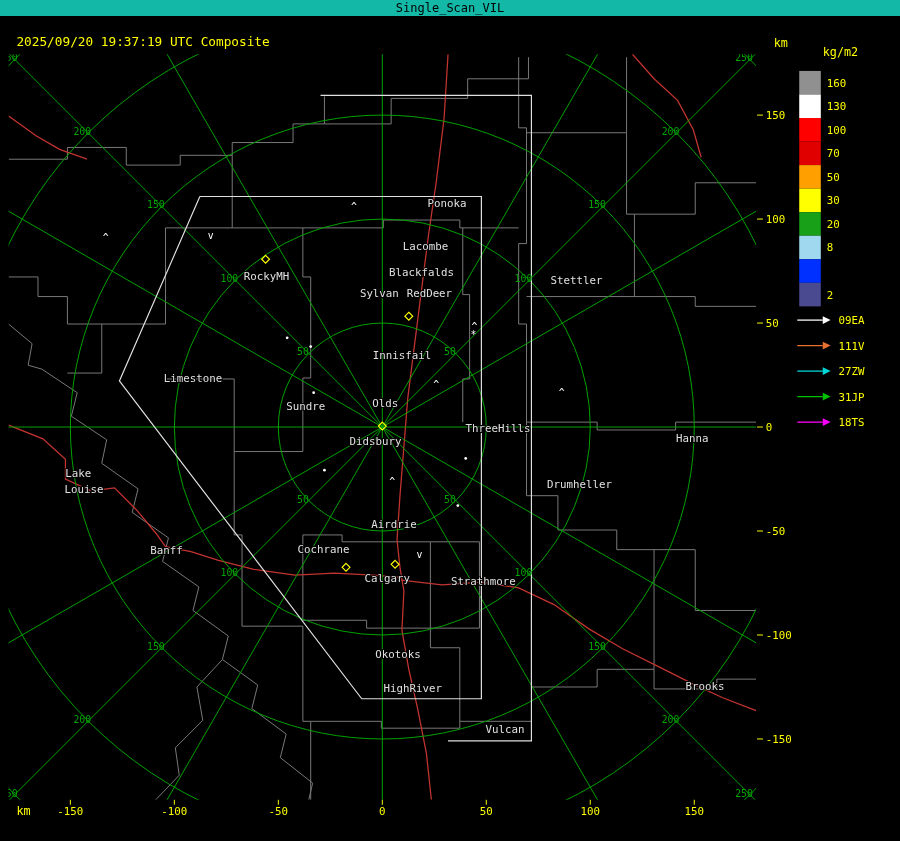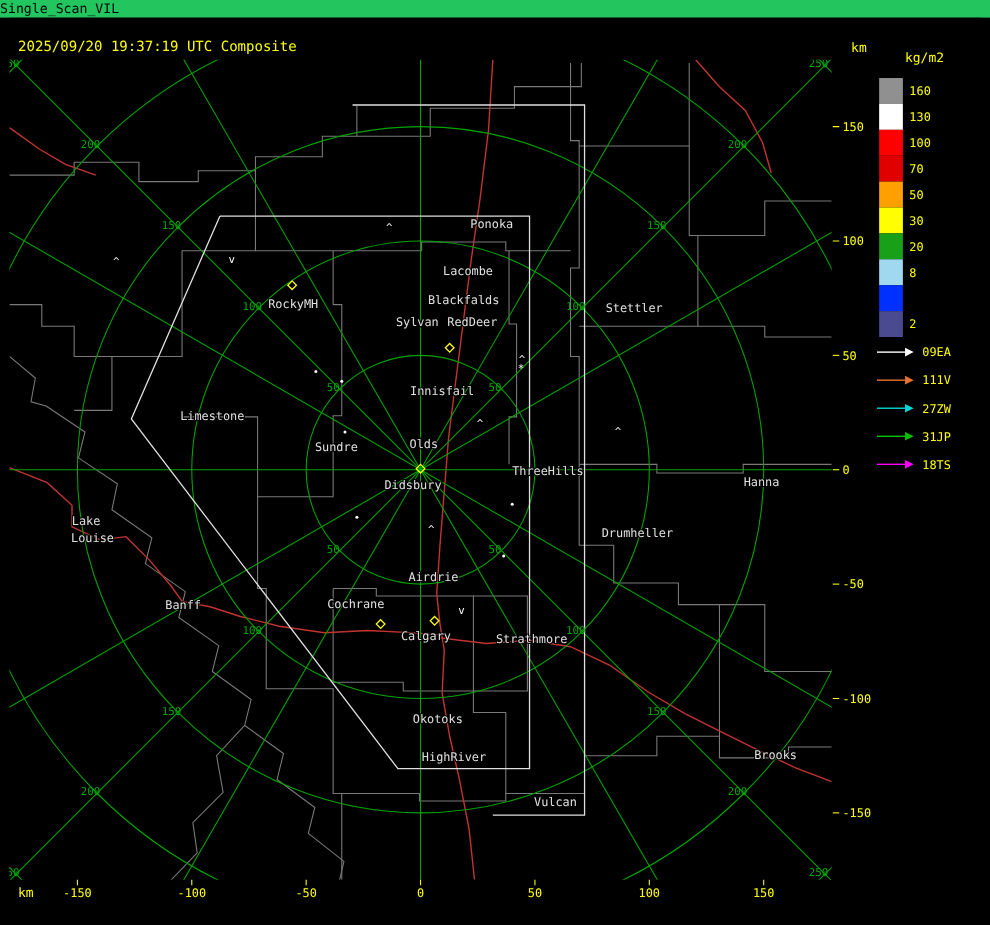--- a/index.html
+++ b/index.html
@@ -1,19 +1,19 @@
 <!DOCTYPE html>
 <html><head>
 <meta charset="utf-8">
 <style>
   html,body{margin:0;padding:0;background:#000;}
   .screen{position:relative;width:900px;height:841px;background:#000;overflow:hidden;
           font-family:"DejaVu Sans Mono", monospace;}
-  .title-bar{position:absolute;top:0;left:0;width:900px;height:16px;background:#22c55e;
-             color:#000;font-size:12px;line-height:16px;}
+  .title-bar{position:absolute;top:0;left:0;width:900px;height:16px;background:#14b8a6;
+             color:#000;font-size:12px;line-height:16px;text-align:center;}
   #scene{position:absolute;top:16px;left:0;}
   svg text{font-family:"DejaVu Sans Mono", monospace;}
 </style>
 </head>
 <body>
 
 <div class="screen">
   <div class="title-bar">
     <span>Single_Scan_VIL</span>
   </div>

